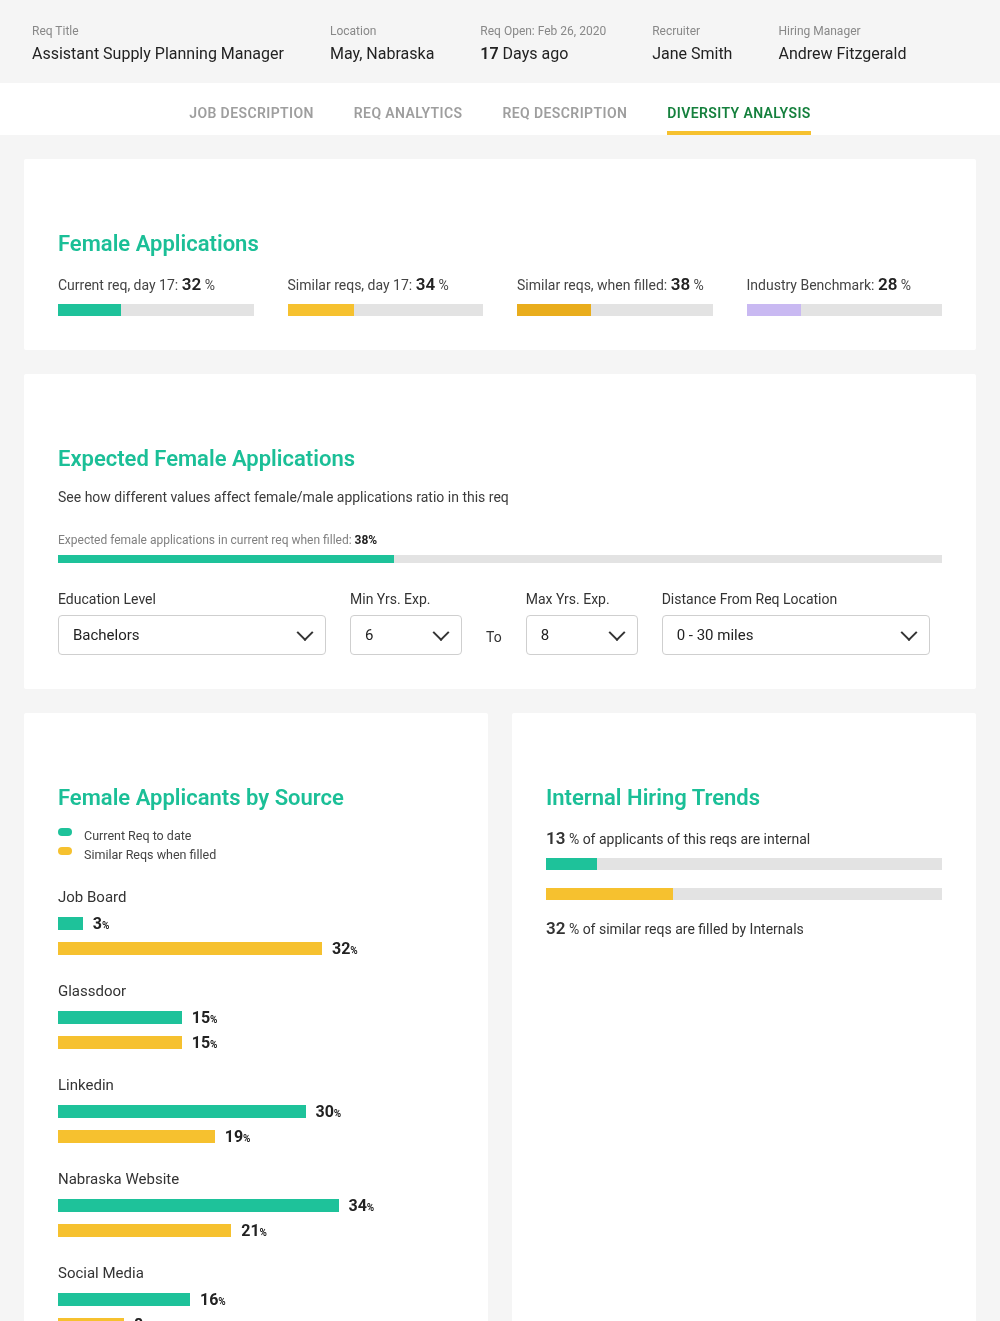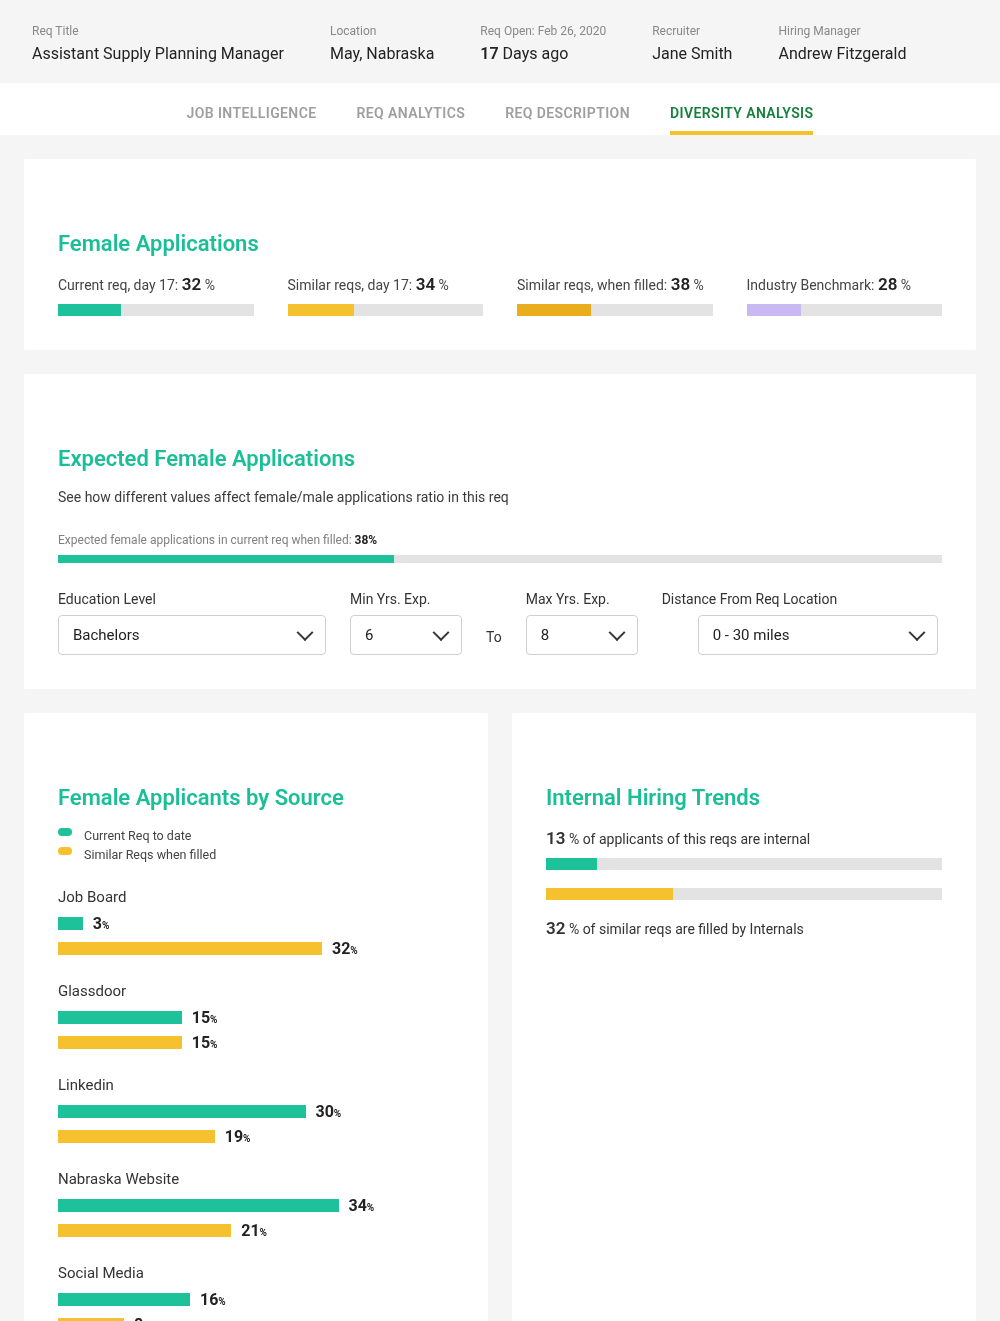--- a/index.html
+++ b/index.html
@@ -40,21 +40,21 @@
   .exp-bar-track { height: 8px; background: #e3e3e3; }
   .exp-bar-fill  { height: 100%; background: #1ec29a; }
 
   .filters { display: flex; gap: 24px; align-items: flex-end; margin-top: 28px; }
   .fld { display: flex; flex-direction: column; gap: 8px; }
   .fld .flabel { font-size: 14px; color: #333; }
   .sel { height: 40px; border: 1px solid #cfcfcf; border-radius: 4px; padding: 0 42px 0 14px; font-size: 15px; color: #222; background: #fff; display: flex; align-items: center; position: relative; cursor: pointer; }
   .sel::after { content: ""; position: absolute; right: 14px; top: 50%; width: 10px; height: 10px; border: 2px solid #333; border-left: none; border-top: none; transform: translateY(-70%) rotate(45deg); }
   .w-edu { width: 268px; }
   .w-small { width: 112px; }
-  .w-dist { width: 240px; margin-left: 36px; }
+  .w-dist { width: 268px; }
   .to { font-size: 14px; color: #333; padding-bottom: 10px; }
 
   
   .legend { display: flex; flex-direction: column; gap: 4px; margin-bottom: 26px; }
   .legend-row { display: flex; align-items: flex-start; gap: 12px; font-size: 12.5px; color: #444; }
   .dot { width: 14px; height: 8px; border-radius: 4px; }
 
   .src-group { margin-bottom: 24px; }
   .src-group .name { font-size: 15px; color: #333; margin-bottom: 8px; }
   .src-bar-row { display: flex; align-items: center; gap: 10px; margin-bottom: 6px; }
@@ -97,21 +97,21 @@
     <div class="val">Jane Smith</div>
   </div>
   <div>
     <div class="lbl">Hiring Manager</div>
     <div class="val">Andrew Fitzgerald</div>
   </div>
 </div>
 
 <div class="tabs-wrap">
   <div class="tabs">
-    <div class="tab">JOB INTELLIGENCE</div>
+    <div class="tab">JOB DESCRIPTION</div>
     <div class="tab">REQ ANALYTICS</div>
     <div class="tab">REQ DESCRIPTION</div>
     <div class="tab active">DIVERSITY ANALYSIS</div>
   </div>
 </div>
 
 <div class="page">
 
   <div class="card full">
     <h2>Female Applications</h2>

